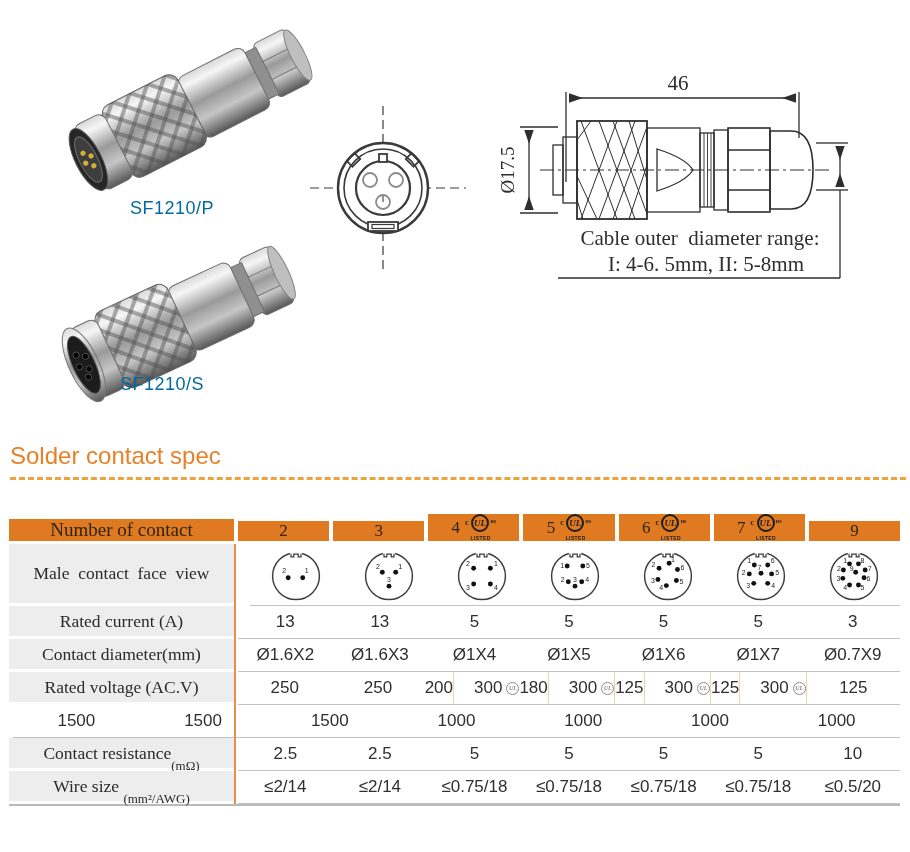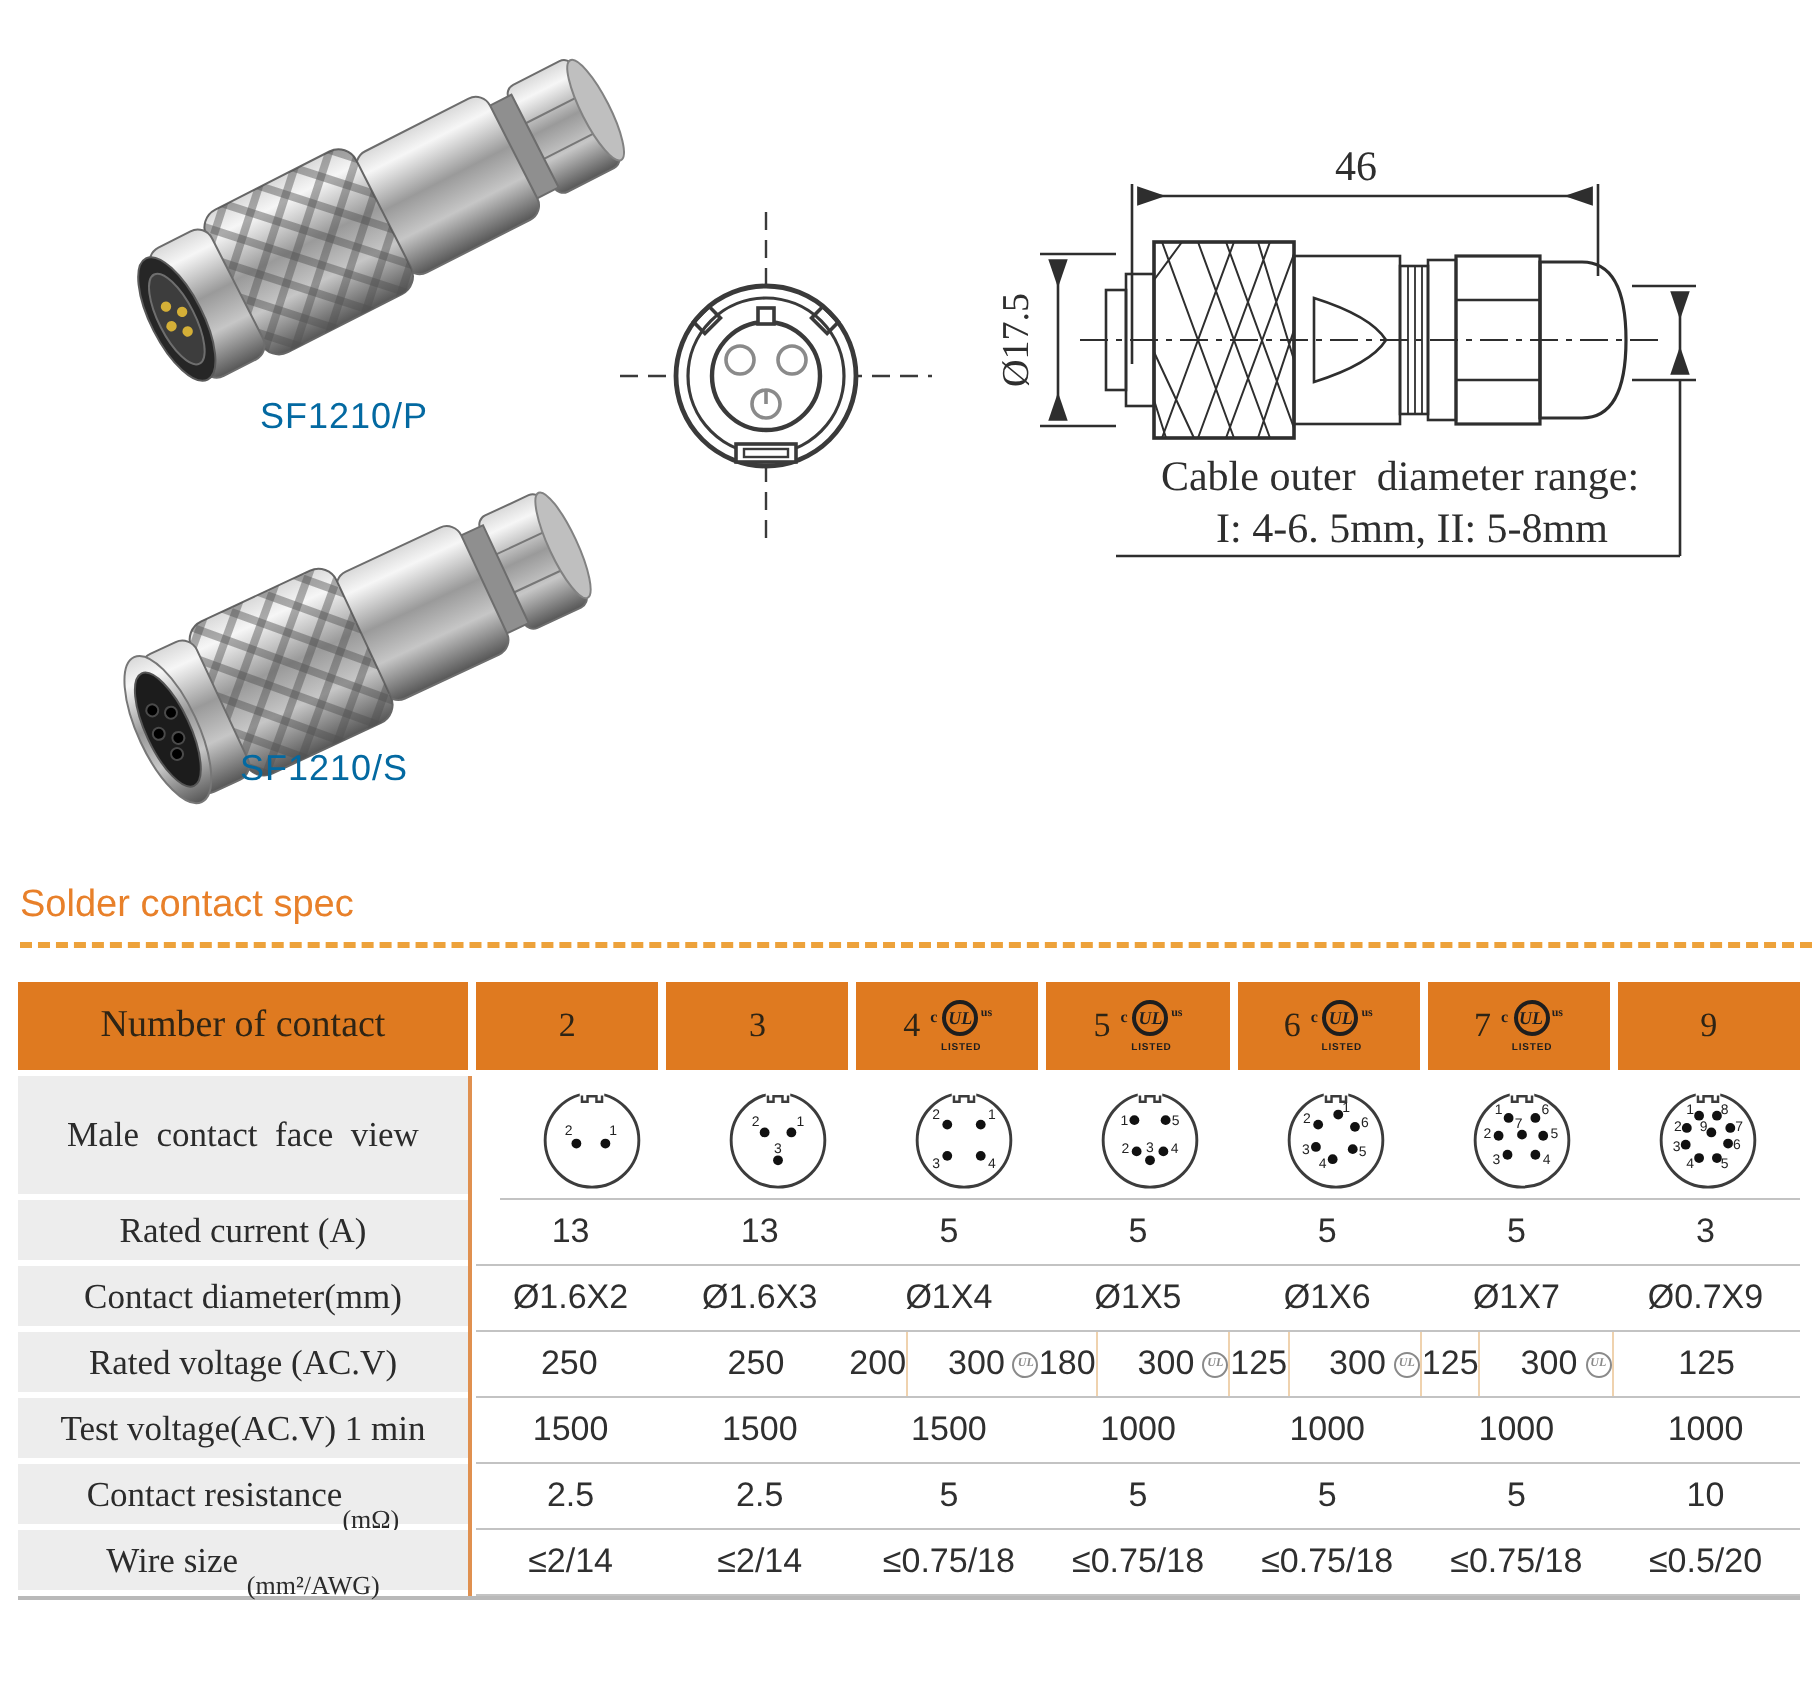--- a/index.html
+++ b/index.html
@@ -7,28 +7,28 @@
   .page { position:relative; width:910px; height:852px; background:#fff;
           font-family:"Liberation Sans", sans-serif; overflow:hidden; }
 
   
   .top { position:relative; width:910px; height:438px; }
   .abs { position:absolute; }
   .prod-label { position:absolute; font-size:18px; color:#0369a1; letter-spacing:.5px;
                 width:160px; text-align:center; }
 
   
-  .section-head { margin:4px 0 0 10px; font-size:19px; font-weight:500; color:#E8802A;
+  .section-head { margin:4px 0 0 10px; font-size:24px; font-weight:500; color:#E8802A;
                   font-family:"Liberation Sans", sans-serif; }
   .dash-divider { margin:7px 0 0 10px; width:896px; border-top:3px dashed #EDA23B; }
 
   
   .spec-table { position:relative; margin:17px 0 0 9px; width:891px;
                 font-family:"Liberation Serif", serif; }
-  .t-header { display:flex; gap:4px; height:44px; }
+  .t-header { display:flex; gap:4px; height:44px;align-items:flex-end; }
   .t-header .h-label { width:225px; background:#DF7A20; color:#2e2415;
                        display:flex; align-items:center; justify-content:center;
                        font-size:19px; }
   .t-header .h-cell  { flex:1; background:#DF7A20; color:#2e2415;
                        display:flex; align-items:center; justify-content:center;
                        gap:5px; font-size:17px; }
   .t-body { position:relative; margin-top:3px; border-bottom:2px solid #b9b9b9; }
   .v-divider { position:absolute; left:225px; top:0; bottom:0; width:2px;
                background:#E0904F; z-index:3; }
   .t-row { display:flex; }
@@ -431,21 +431,20 @@
             <div class="d-cell split-cell tan-left">
               <span class="sub">125</span>
               <span class="sub">300<span class="ul-mini">UL</span></span>
             </div>
             <div class="d-cell tan-left">
               <span class="sub">125</span>
             </div>
           </div>
         </div>
         <div class="t-row row-values">
-          <div class="r-label"><span>Test voltage(AC.V) 1 min</span></div>
           <div class="r-data">
             <div class="d-cell">1500</div>
             <div class="d-cell">1500</div>
             <div class="d-cell">1500</div>
             <div class="d-cell">1000</div>
             <div class="d-cell">1000</div>
             <div class="d-cell">1000</div>
             <div class="d-cell">1000</div>
           </div>
         </div>

